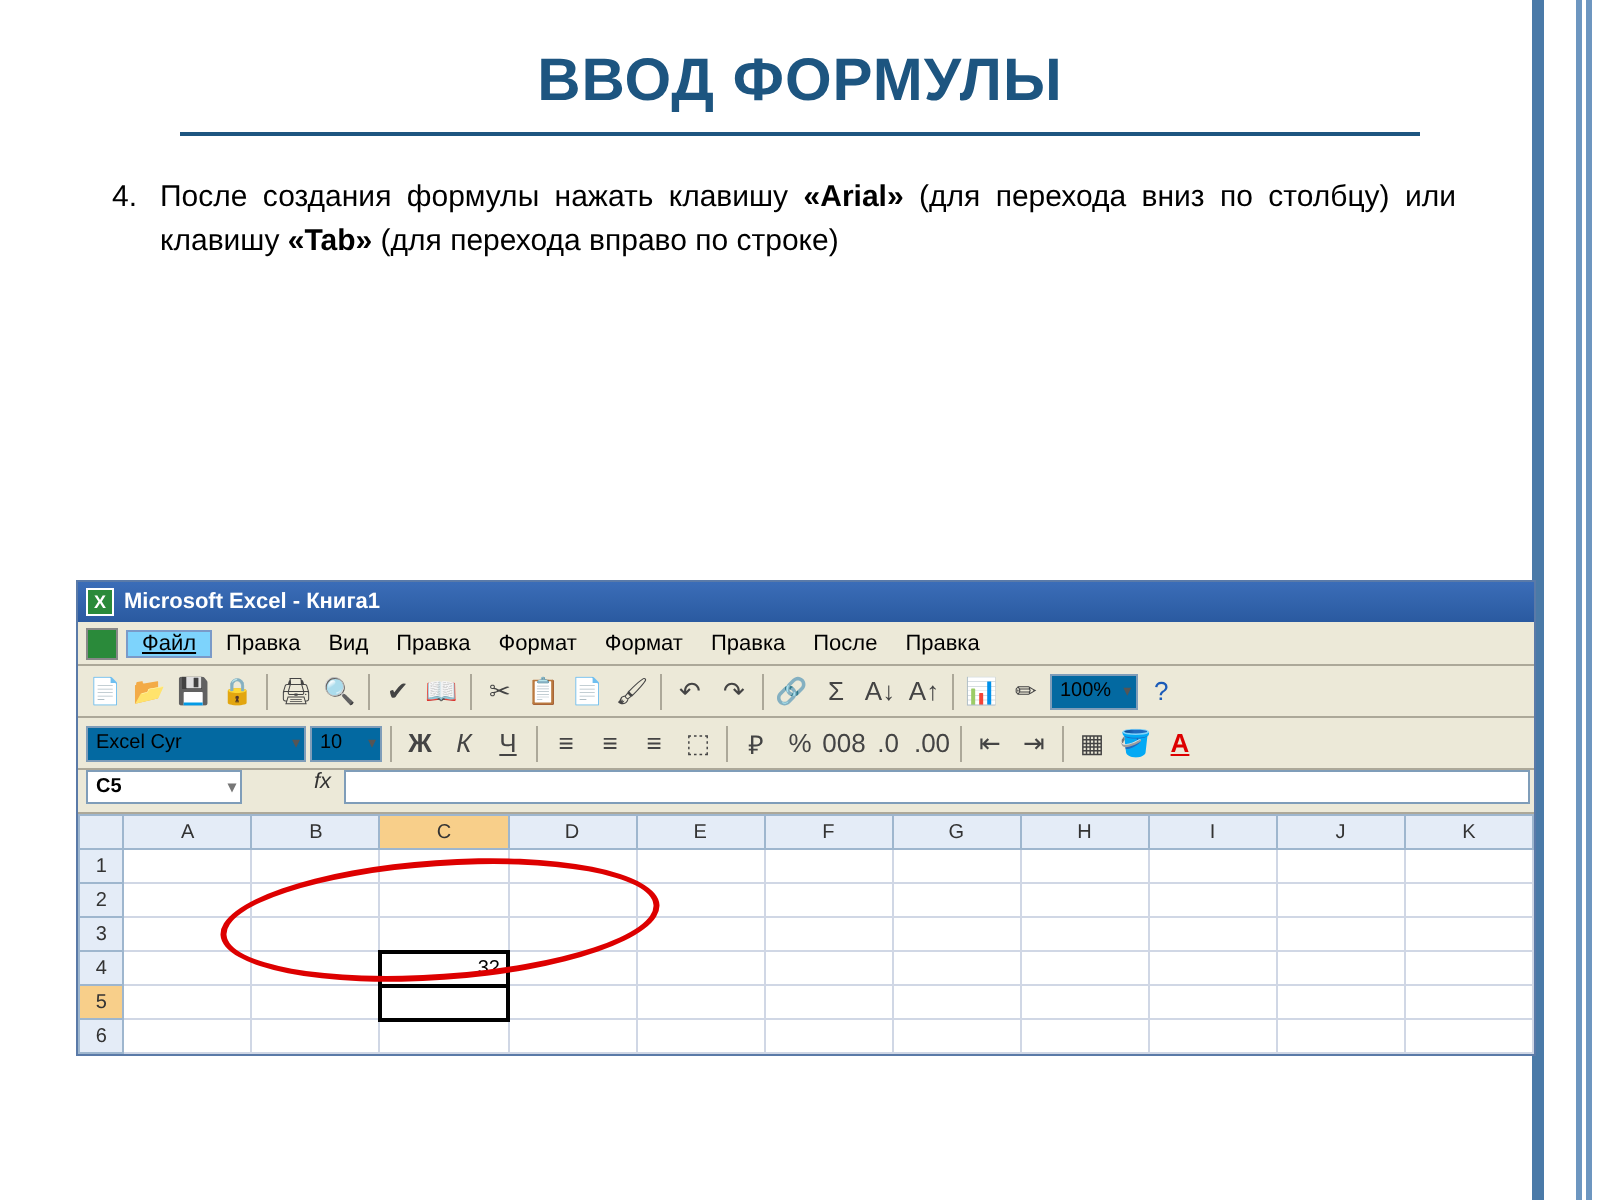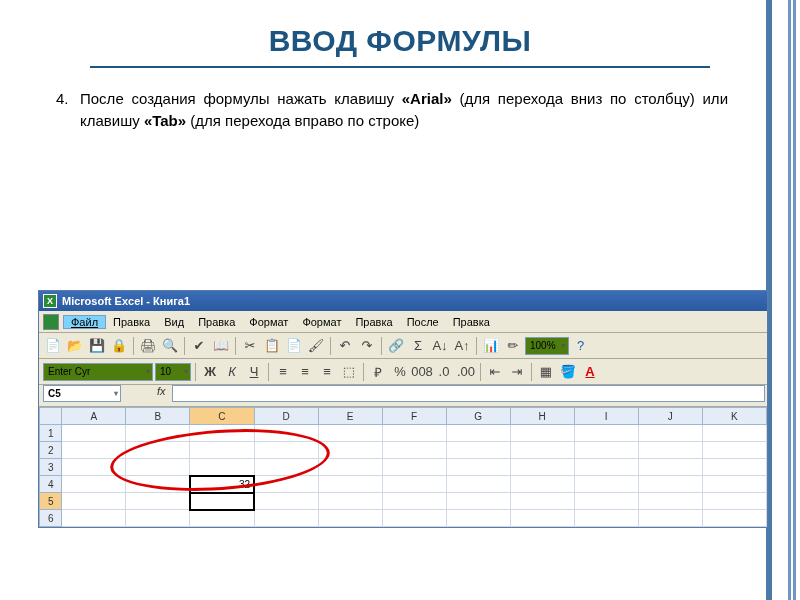--- a/index.html
+++ b/index.html
@@ -20,21 +20,21 @@
 .titlebar{background:linear-gradient(#3b6db8,#2a5aa0);color:#fff;height:20px;display:flex;align-items:center;padding:0 4px;font-weight:bold}
 .titlebar .xicon{width:14px;height:14px;background:#2a8a3a;margin-right:5px;border:1px solid #fff;font-size:9px;text-align:center;line-height:12px;color:#fff}
 .menubar{background:#ece9d8;height:22px;display:flex;align-items:center;border-bottom:1px solid #aca899}
 .menubar .xicon2{width:16px;height:16px;background:#2a8a3a;margin:0 4px;border:1px solid #888}
 .menubar .mitem{padding:0 7px;color:#000;cursor:pointer}
 .menubar .mitem.active{background:#7dd3fc;border:1px solid #7a9ac8}
 .menubar .mitem u{text-decoration:underline}
 .toolbar{background:#ece9d8;height:26px;display:flex;align-items:center;padding:0 4px;gap:2px;border-bottom:1px solid #aca899}
 .tbtn{width:20px;height:20px;display:flex;align-items:center;justify-content:center;font-size:13px;color:#444}
 .tsep{width:1px;height:18px;background:#aca899;margin:0 2px}
-.tsel{border:1px solid #7f9db9;background:#4d7c0f;height:18px;padding:0 12px 0 4px;font-size:10px;display:flex;align-items:center;position:relative}
+.tsel{border:1px solid #7f9db9;background:#0369a1;height:18px;padding:0 12px 0 4px;font-size:10px;display:flex;align-items:center;position:relative}
 .tsel:after{content:"▾";position:absolute;right:2px;font-size:8px;color:#555}
 .fmtbar{background:#ece9d8;height:26px;display:flex;align-items:center;padding:0 4px;gap:2px;border-bottom:1px solid #aca899}
 .namebox-row{background:#ece9d8;height:22px;display:flex;align-items:flex-start;border-bottom:1px solid #aca899}
 .namebox{border:1px solid #7f9db9;background:#fff;width:78px;height:17px;margin:0 4px;display:flex;align-items:center;padding:0 4px;font-weight:bold;font-size:10px;position:relative}
 .namebox:after{content:"▾";position:absolute;right:2px;font-size:8px;color:#777}
 .fx{font-style:italic;font-size:11px;margin:0 6px 0 32px;color:#333}
 .fbar{border:1px solid #7f9db9;background:#fff;flex:1;height:17px;margin-right:2px}
 .grid{background:#fff}
 .grid table{border-collapse:collapse;width:100%}
 .grid th{background:#e4ecf7;border:1px solid #9eb6ce;height:17px;font-size:10px;font-weight:normal;color:#333;text-align:center}
@@ -114,21 +114,21 @@
       <span class="tbtn">A↓</span>
       <span class="tbtn">A↑</span>
       <span class="tsep"></span>
       <span class="tbtn">📊</span>
       <span class="tbtn">✏</span>
       <span class="tsel">100%</span>
       <span class="tbtn" style="color:#1a5ab8">?</span>
     </div>
 
     <div class="fmtbar">
-      <span class="tsel" style="width:110px">Enter Cyr</span>
+      <span class="tsel" style="width:110px">Excel Cyr</span>
       <span class="tsel" style="width:36px">10</span>
       <span class="tsep"></span>
       <span class="tbtn" style="font-weight:bold">Ж</span>
       <span class="tbtn" style="font-style:italic">К</span>
       <span class="tbtn" style="text-decoration:underline">Ч</span>
       <span class="tsep"></span>
       <span class="tbtn">≡</span>
       <span class="tbtn">≡</span>
       <span class="tbtn">≡</span>
       <span class="tbtn">⬚</span>

